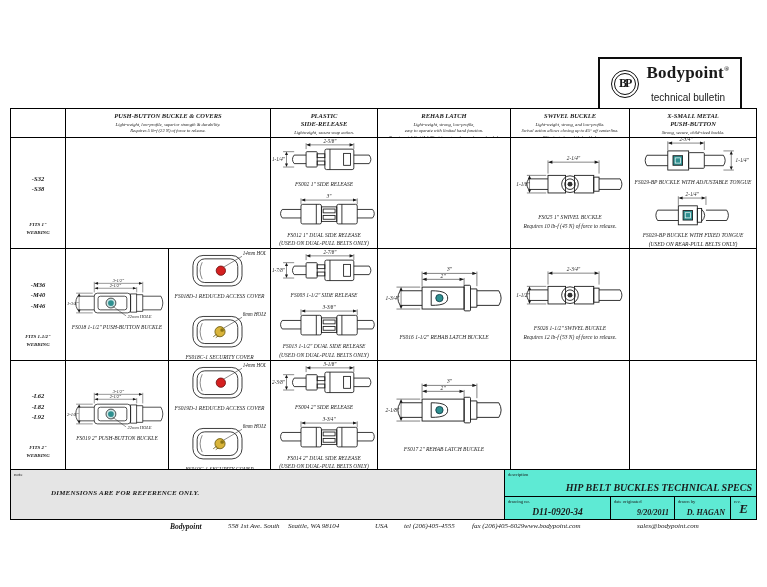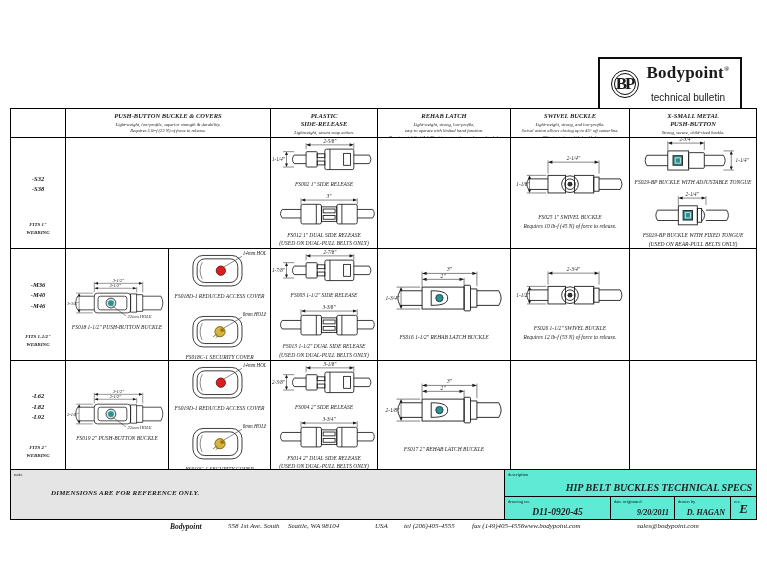--- a/index.html
+++ b/index.html
@@ -7,21 +7,21 @@
        font-family:"Liberation Serif",serif;color:#1a1a1a;overflow:hidden;}
   .sheet{position:absolute;inset:0;}
 
   
   .logo-box{position:absolute;left:598px;top:57px;width:140px;height:49px;
     border:2px solid #0d0d0d;display:flex;align-items:center;justify-content:center;gap:8px;background:#fff;}
   .monogram{width:26px;height:26px;border:1.6px solid #0d0d0d;border-radius:50%;
     display:flex;align-items:center;justify-content:center;flex:0 0 auto;}
   .monogram-inner{width:20px;height:20px;border:1px solid #0d0d0d;border-radius:50%;
     display:flex;align-items:center;justify-content:center;
-    font-weight:bold;font-size:17px;letter-spacing:-2px;font-family:"Liberation Serif",serif;}
+    font-weight:bold;font-size:12px;letter-spacing:-2px;font-family:"Liberation Serif",serif;}
   .logo-text{display:flex;flex-direction:column;align-items:center;}
   .brand{font-size:17px;font-weight:bold;letter-spacing:.2px;line-height:1;}
   .brand sup{font-size:7px;}
   .bulletin{font-size:10px;font-family:"Liberation Sans",sans-serif;line-height:1.2;margin-top:11px;}
 
   
   .tbl{position:absolute;left:10px;top:108px;width:745px;border:1.2px solid #000;
     display:grid;grid-template-columns:55px 205px 107px 133px 119px 126px;
     grid-template-rows:29px 111px 112px 110px;background:#fff;}
   .cell{border-right:1px solid #000;border-bottom:1px solid #000;position:relative;overflow:hidden;}
@@ -465,21 +465,21 @@
   </div>
 
   <div class="title-block">
     <div class="desc-cell">
       <div class="tb-label">description</div>
       <div class="desc-val">HIP BELT BUCKLES TECHNICAL SPECS</div>
     </div>
     <div class="fields">
       <div class="field f-drawing">
         <div class="tb-label">drawing no.</div>
-        <div class="f-val">D11-0920-45</div>
+        <div class="f-val">D11-0920-34</div>
       </div>
       <div class="field f-date">
         <div class="tb-label">date originated</div>
         <div class="f-val">9/20/2011</div>
       </div>
       <div class="field f-drawn">
         <div class="tb-label">drawn by</div>
         <div class="f-val">D. HAGAN</div>
       </div>
       <div class="field f-rev">
@@ -488,18 +488,18 @@
       </div>
     </div>
   </div>
 
   <div class="footer">
     <span class="f-brand">Bodypoint</span>
     <span class="f-addr">558 1st Ave. South</span>
     <span class="f-city">Seattle, WA 98104</span>
     <span class="f-country">USA</span>
     <span class="f-tel">tel (206)405-4555</span>
-    <span class="f-fax">fax (149)405-4556</span>
+    <span class="f-fax">fax (206)405-6029</span>
     <span class="f-web">www.bodypoint.com</span>
     <span class="f-email">sales@bodypoint.com</span>
   </div>
 
 </div>
 
 </body></html>

